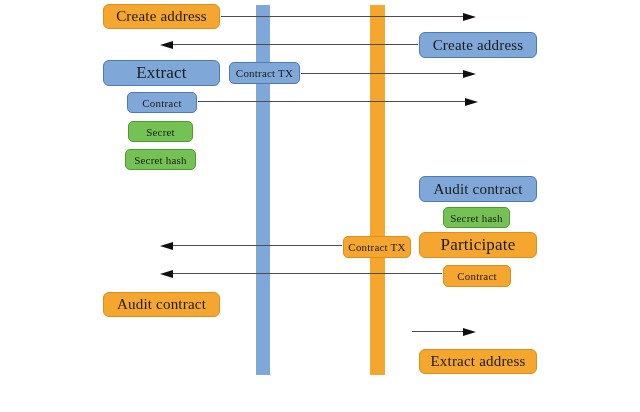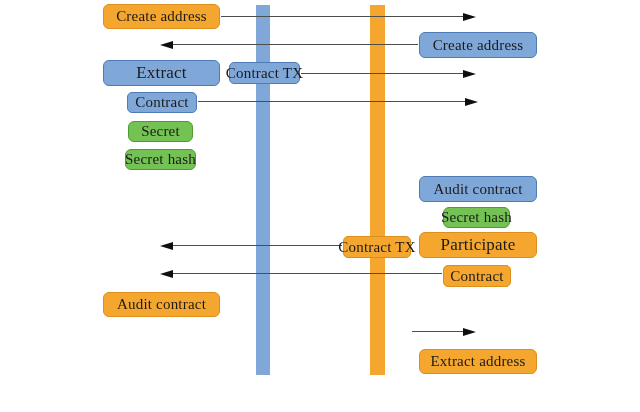--- a/index.html
+++ b/index.html
@@ -14,26 +14,26 @@
   .arrow-line{position:absolute;height:1px;background:var(--arrow-line);z-index:2;}
   .arrow-head{position:absolute;width:0;height:0;z-index:2;
     border-top:4px solid transparent;border-bottom:4px solid transparent;}
   .arrow-head.right{border-left:13px solid var(--arrow-head);}
   .arrow-head.left{border-right:13px solid var(--arrow-head);}
   .node{
     position:absolute;z-index:3;display:flex;align-items:center;justify-content:center;
     box-sizing:border-box;border:1.5px solid;color:var(--text);
     white-space:nowrap;letter-spacing:.2px;
   }
-  .node.sm{font-size:15px;border-radius:5px;}
+  .node.sm{font-size:11px;border-radius:5px;}
   .node.md{font-size:15px;border-radius:6px;}
   .node.lg{font-size:17px;border-radius:6px;}
   .node.orange{background:var(--orange-fill);border-color:var(--orange-border);}
   .node.blue{background:var(--blue-fill);border-color:var(--blue-border);}
-  .node.green{background:var(--green-fill);border-color:var(--green-border);border-radius:6px;}
+  .node.green{background:var(--green-fill);border-color:var(--green-border);}
 </style>
 </head>
 <body>
 
 <div id="stage">
     <div class="lifeline blue" style="left: 256px; top: 5px; width: 14px; height: 400px;"></div>
     <div class="lifeline orange" style="left: 370px; top: 5px; width: 15px; height: 407px;"></div>
     <div class="arrow-line" style="left: 221px; width: 244px; top: 16px;"></div>
     <div class="arrow-head right" style="left: 463px; top: 12.5px;"></div>
     <div class="arrow-line" style="left: 171px; width: 247px; top: 44px;"></div>

